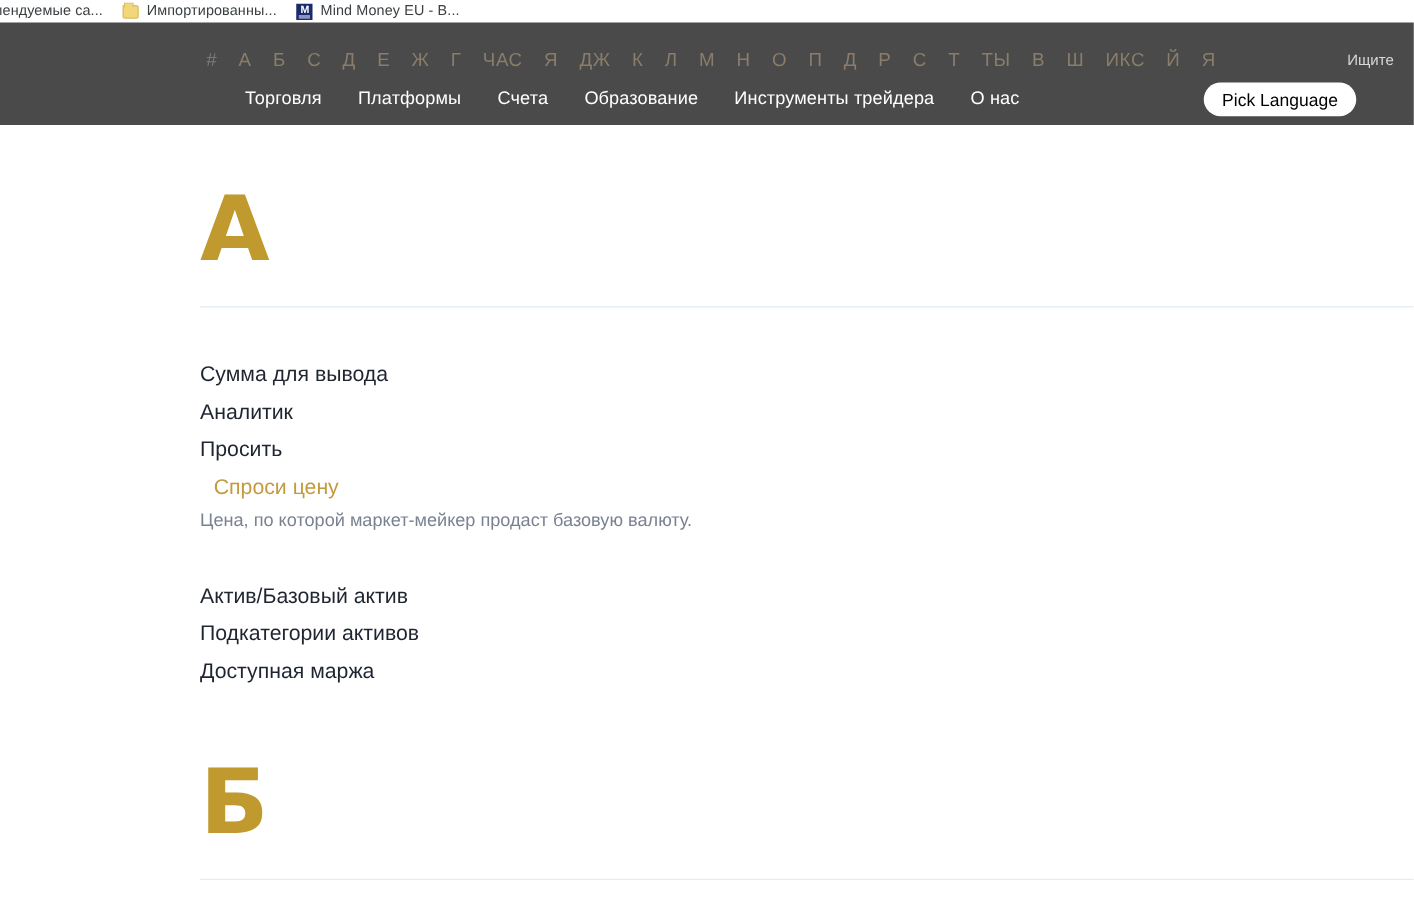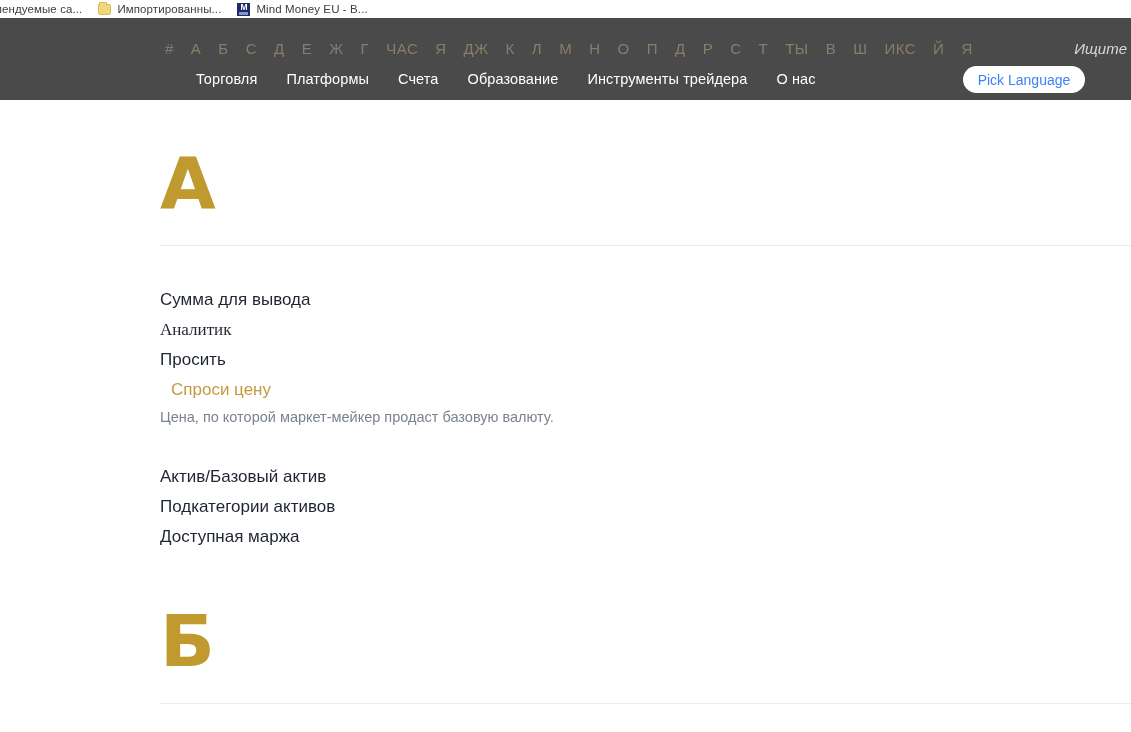--- a/index.html
+++ b/index.html
@@ -150,26 +150,25 @@
     font-size: 15px;
     color: #8a7d6a;
     padding: 0 0;
     margin-right: 17px;
     cursor: pointer;
     letter-spacing: 0.5px;
   }
   .alpha-item.sym { color: #7d7a74; }
   .alpha-spacer { flex: 1 1 auto; }
   .search-label {
-    font-size: 15px;
+    font-size: 12px;
     color: #d8d8d8;
-    padding-right: 4px;
-    cursor: pointer;
-    white-space: nowrap;
-    font-style: italic;
+    padding-right: 16px;
+    cursor: pointer;
+    white-space: nowrap;
   }
 
   
   .main-nav {
     position: absolute;
     top: 44px; left: 196px;
     display: flex;
     align-items: center;
     gap: 0;
     height: 34px;
@@ -185,21 +184,21 @@
   .nav-item:last-child { margin-right: 0; }
 
   .pick-language {
     position: absolute;
     top: 48px;
     left: 963px;
     width: 122px;
     height: 27px;
     border-radius: 14px;
     background: #ffffff;
-    color: #3b82f6;
+    color: #000000;
     font-size: 14px;
     display: flex;
     align-items: center;
     justify-content: center;
     cursor: pointer;
     border: none;
     font-family: "Liberation Sans", sans-serif;
   }
 
   
@@ -307,21 +306,21 @@
       <span class="nav-item">О нас</span>
     </div>
 
   <button class="pick-language">Pick Language</button>
 </div>
 
 <div class="content" id="content">
     <div class="letter-heading" style="left: 160px; top: 47px;">А</div>
     <div class="section-divider" style="top: 145px;"></div>
     <div class="term" style="top: 190px;">Сумма для вывода</div>
-    <div class="term" style="top: 220px; font-family: Liberation Serif, serif;">Аналитик</div>
+    <div class="term" style="top: 220px;">Аналитик</div>
     <div class="term" style="top: 250px;">Просить</div>
     <div class="term active" style="top: 280px; margin-left: 11px;">Спроси цену</div>
     <div class="term-desc" style="top: 308px;">Цена, по которой маркет-мейкер продаст базовую валюту.</div>
     <div class="term" style="top: 397px;">Подкатегории активов</div>
     <div class="term" style="top: 367px;">Актив/Базовый актив</div>
     <div class="term" style="top: 427px;">Доступная маржа</div>
     <div class="letter-heading" style="left: 160px; top: 505px;">Б</div>
     <div class="section-divider" style="top: 603px;"></div>
   </div>
 

